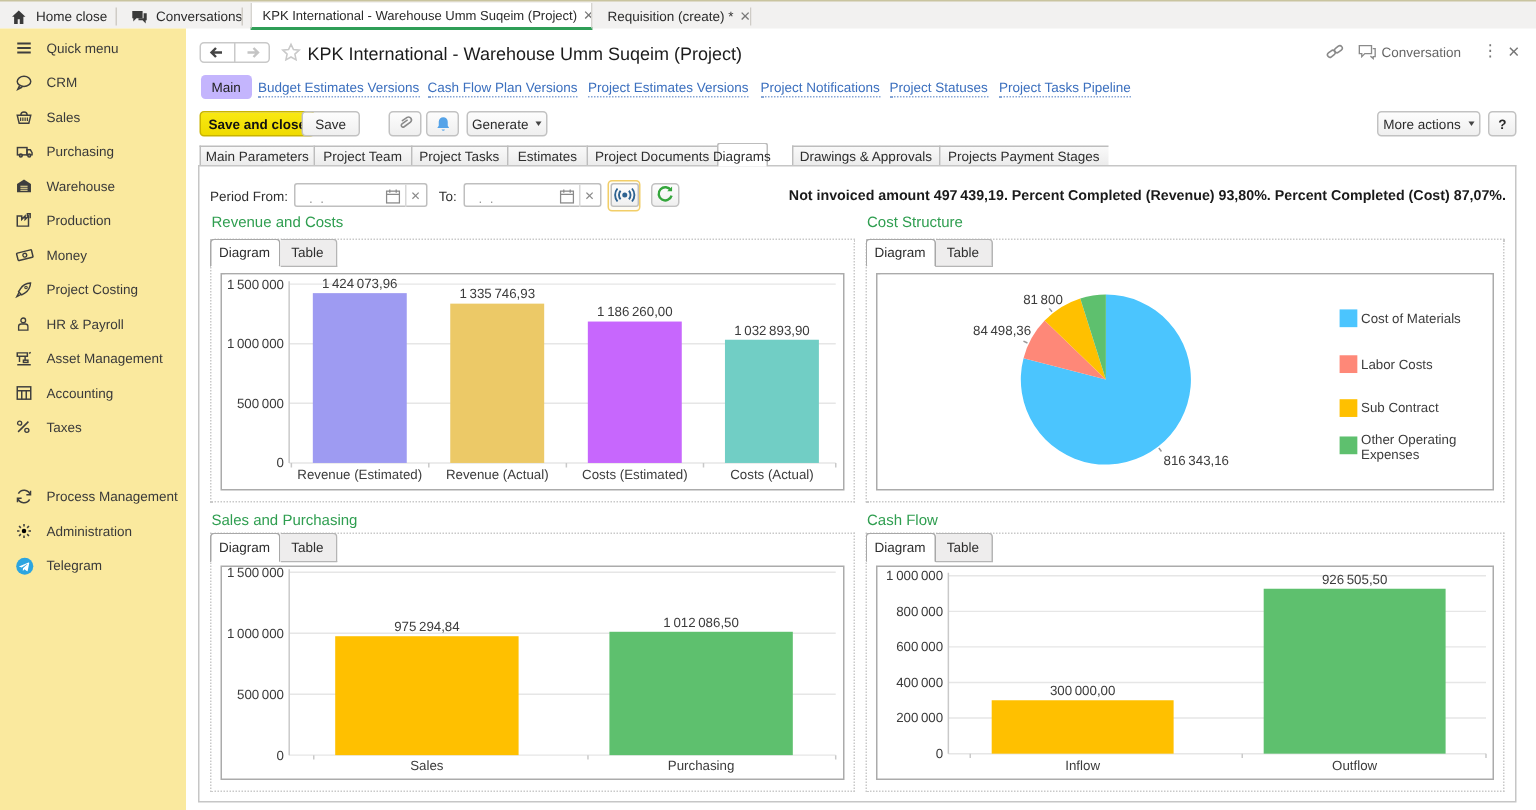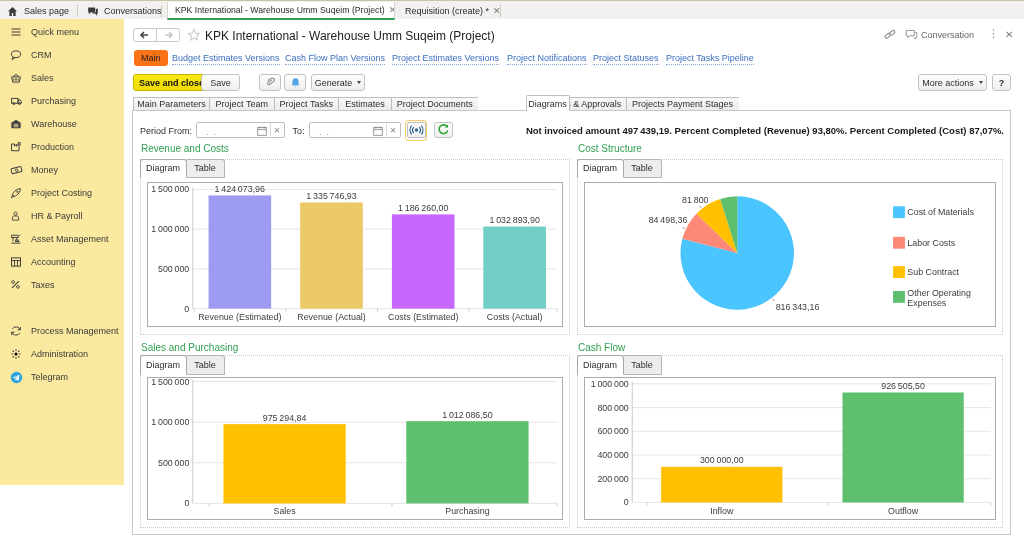--- a/index.html
+++ b/index.html
@@ -8,29 +8,29 @@
 .abs { position:absolute; }
 
 
 #topbar { position:absolute; left:0; top:0; width:1024px; height:19px; background:#F2F1F0; border-top:1px solid #C9C49F; }
 .wtab { position:absolute; top:1px; height:18px; display:flex; align-items:center; color:#2b2b2b; white-space:nowrap; overflow:hidden; }
 .wtab .sep { position:absolute; right:0; top:3px; height:12px; width:1px; background:#CFCCC6; }
 #wtab-active { background:#fff; border-bottom:2px solid #2F9E57; border-left:1px solid #D6D4CF; border-right:1px solid #D6D4CF; }
 .wclose { color:#777; font-size:9px; margin-left:4px; }
 
 
-#sidebar { position:absolute; left:0; top:19px; width:124px; height:466px; background:#FAE99E; }
+#sidebar { position:absolute; left:0; top:19px; width:124px; height:521px; background:#FAE99E; }
 .sbitem { position:absolute; left:0; width:124px; height:23px; }
 .sbitem svg { position:absolute; left:10px; top:50%; margin-top:-6px; }
 .sbitem span { position:absolute; left:31px; top:50%; margin-top:-5.5px; font-size:9px; color:#3a3a3a; white-space:nowrap; }
 
 
 .navbtn { position:absolute; top:28px; height:14px; width:24px; background:#fff; border:1px solid #C9C9C9; }
 #title { position:absolute; left:205px; top:28.5px; font-size:12px; color:#1c1c1c; white-space:nowrap; }
-.chip { position:absolute; background:#f97316; border-radius:3px; padding:3px 7px; color:#222; }
+.chip { position:absolute; background:#c4b5fd; border-radius:3px; padding:3px 7px; color:#222; }
 .lnk { position:absolute; color:#3B6FBE; border-bottom:1px dotted #85A5D5; padding-bottom:1px; white-space:nowrap; }
 
 
 .btn { position:absolute; top:74px; height:17px; border:1px solid #C2C2C2; border-radius:3px; background:linear-gradient(#FDFDFD,#EFEFEF); color:#2b2b2b; display:flex; align-items:center; justify-content:center; white-space:nowrap; }
 #btn-sac { background:linear-gradient(#F9E912,#EFDB00); border-color:#C9B400; font-weight:bold; color:#111; }
 .caret { display:inline-block; width:0; height:0; border-left:2.8px solid transparent; border-right:2.8px solid transparent; border-top:3.8px solid #444; margin-left:5px; }
 
 
 .mtab { position:absolute; top:97px; height:14px; background:linear-gradient(#F9F9F9,#ECECEC); border:1px solid #BDBDBD; border-right:none; display:flex; align-items:center; justify-content:center; color:#2e2e2e; white-space:nowrap; }
 #mtab-active { top:95px; height:16px; background:#fff; border:1px solid #BDBDBD; border-bottom:none; border-top-left-radius:2px; border-top-right-radius:2px; z-index:3; }
@@ -47,21 +47,21 @@
 </style>
 </head>
 <body>
 <div id="topbar">
 <div class="wtab" style="left:0;width:78px;">
       <span style="margin-left:7px;display:flex;align-items:center;">
         <svg width="11" height="11" viewBox="0 0 16 16">
           <path d="M8 1.5L1.5 7.5h2v7h3.5v-4.5h2v4.5h3.5v-7h2z" fill="#3a3a3a"></path>
         </svg>
       </span>
-      <span style="margin-left:6px;">Sales page</span>
+      <span style="margin-left:6px;">Home close</span>
       <div class="sep"></div>
     </div>
 <div class="wtab" style="left:78px;width:84px;">
       <span style="margin-left:9px;display:flex;align-items:center;">
         <svg width="12" height="11" viewBox="0 0 16 16">
           <path d="M1 2h10v7H5L2 12v-3H1z" fill="#3a3a3a"></path>
           <path d="M12 4h3v7h-1v3l-3-3h-4v-2h5z" fill="#3a3a3a"></path>
         </svg>
       </span>
       <span style="margin-left:5px;">Conversations</span>
@@ -237,21 +237,21 @@
   </div>
 <div class="btn" style="left:311px;width:54px;">Generate<span class="caret"></span></div>
 <div class="btn" style="left:918px;width:69px;">More actions<span class="caret"></span></div>
 <div class="btn" style="left:992px;width:19px;font-weight:bold;">?</div>
 
 <div class="mtab" style="left:133.0px;width:76.0px;">Main Parameters</div>
 <div class="mtab" style="left:209.0px;width:64.5px;">Project Team</div>
 <div class="mtab" style="left:273.5px;width:64.5px;">Project Tasks</div>
 <div class="mtab" style="left:338.0px;width:53.0px;">Estimates</div>
 <div class="mtab" style="left:391.0px;width:86.5px;">Project Documents</div>
-<div class="mtab" id="mtab-active" style="left:477.5px;width:44px;margin-left:48px;">Diagrams</div>
+<div class="mtab" id="mtab-active" style="left:477.5px;width:34px;">Diagrams</div>
 <div class="mtab" style="left:528.0px;width:97.5px;">Drawings &amp; Approvals</div>
 <div class="mtab" style="left:625.5px;width:113.0px;">Projects Payment Stages</div>
 <div class="abs" style="left:738.5px;top:110px;width:272px;height:1px;background:#C6C6C6;"></div>
 <div id="content"></div>
 <div class="abs" style="left:140px;top:126px;color:#2e2e2e;">Period From:</div>
 <div class="inp" style="left:196px;top:121.5px;width:88.5px;height:16px;">
     <span style="position:absolute;left:9px;top:4px;color:#999;">.&nbsp;&nbsp;.</span>
     <span style="position:absolute;right:17px;top:3px;"><svg width="10" height="10" viewBox="0 0 14 14">
         <rect x="1" y="2" width="12" height="11" fill="none" stroke="#8a8a8a" stroke-width="1.2"></rect>
         <path d="M1 5h12" stroke="#8a8a8a" stroke-width="1.2"></path>

